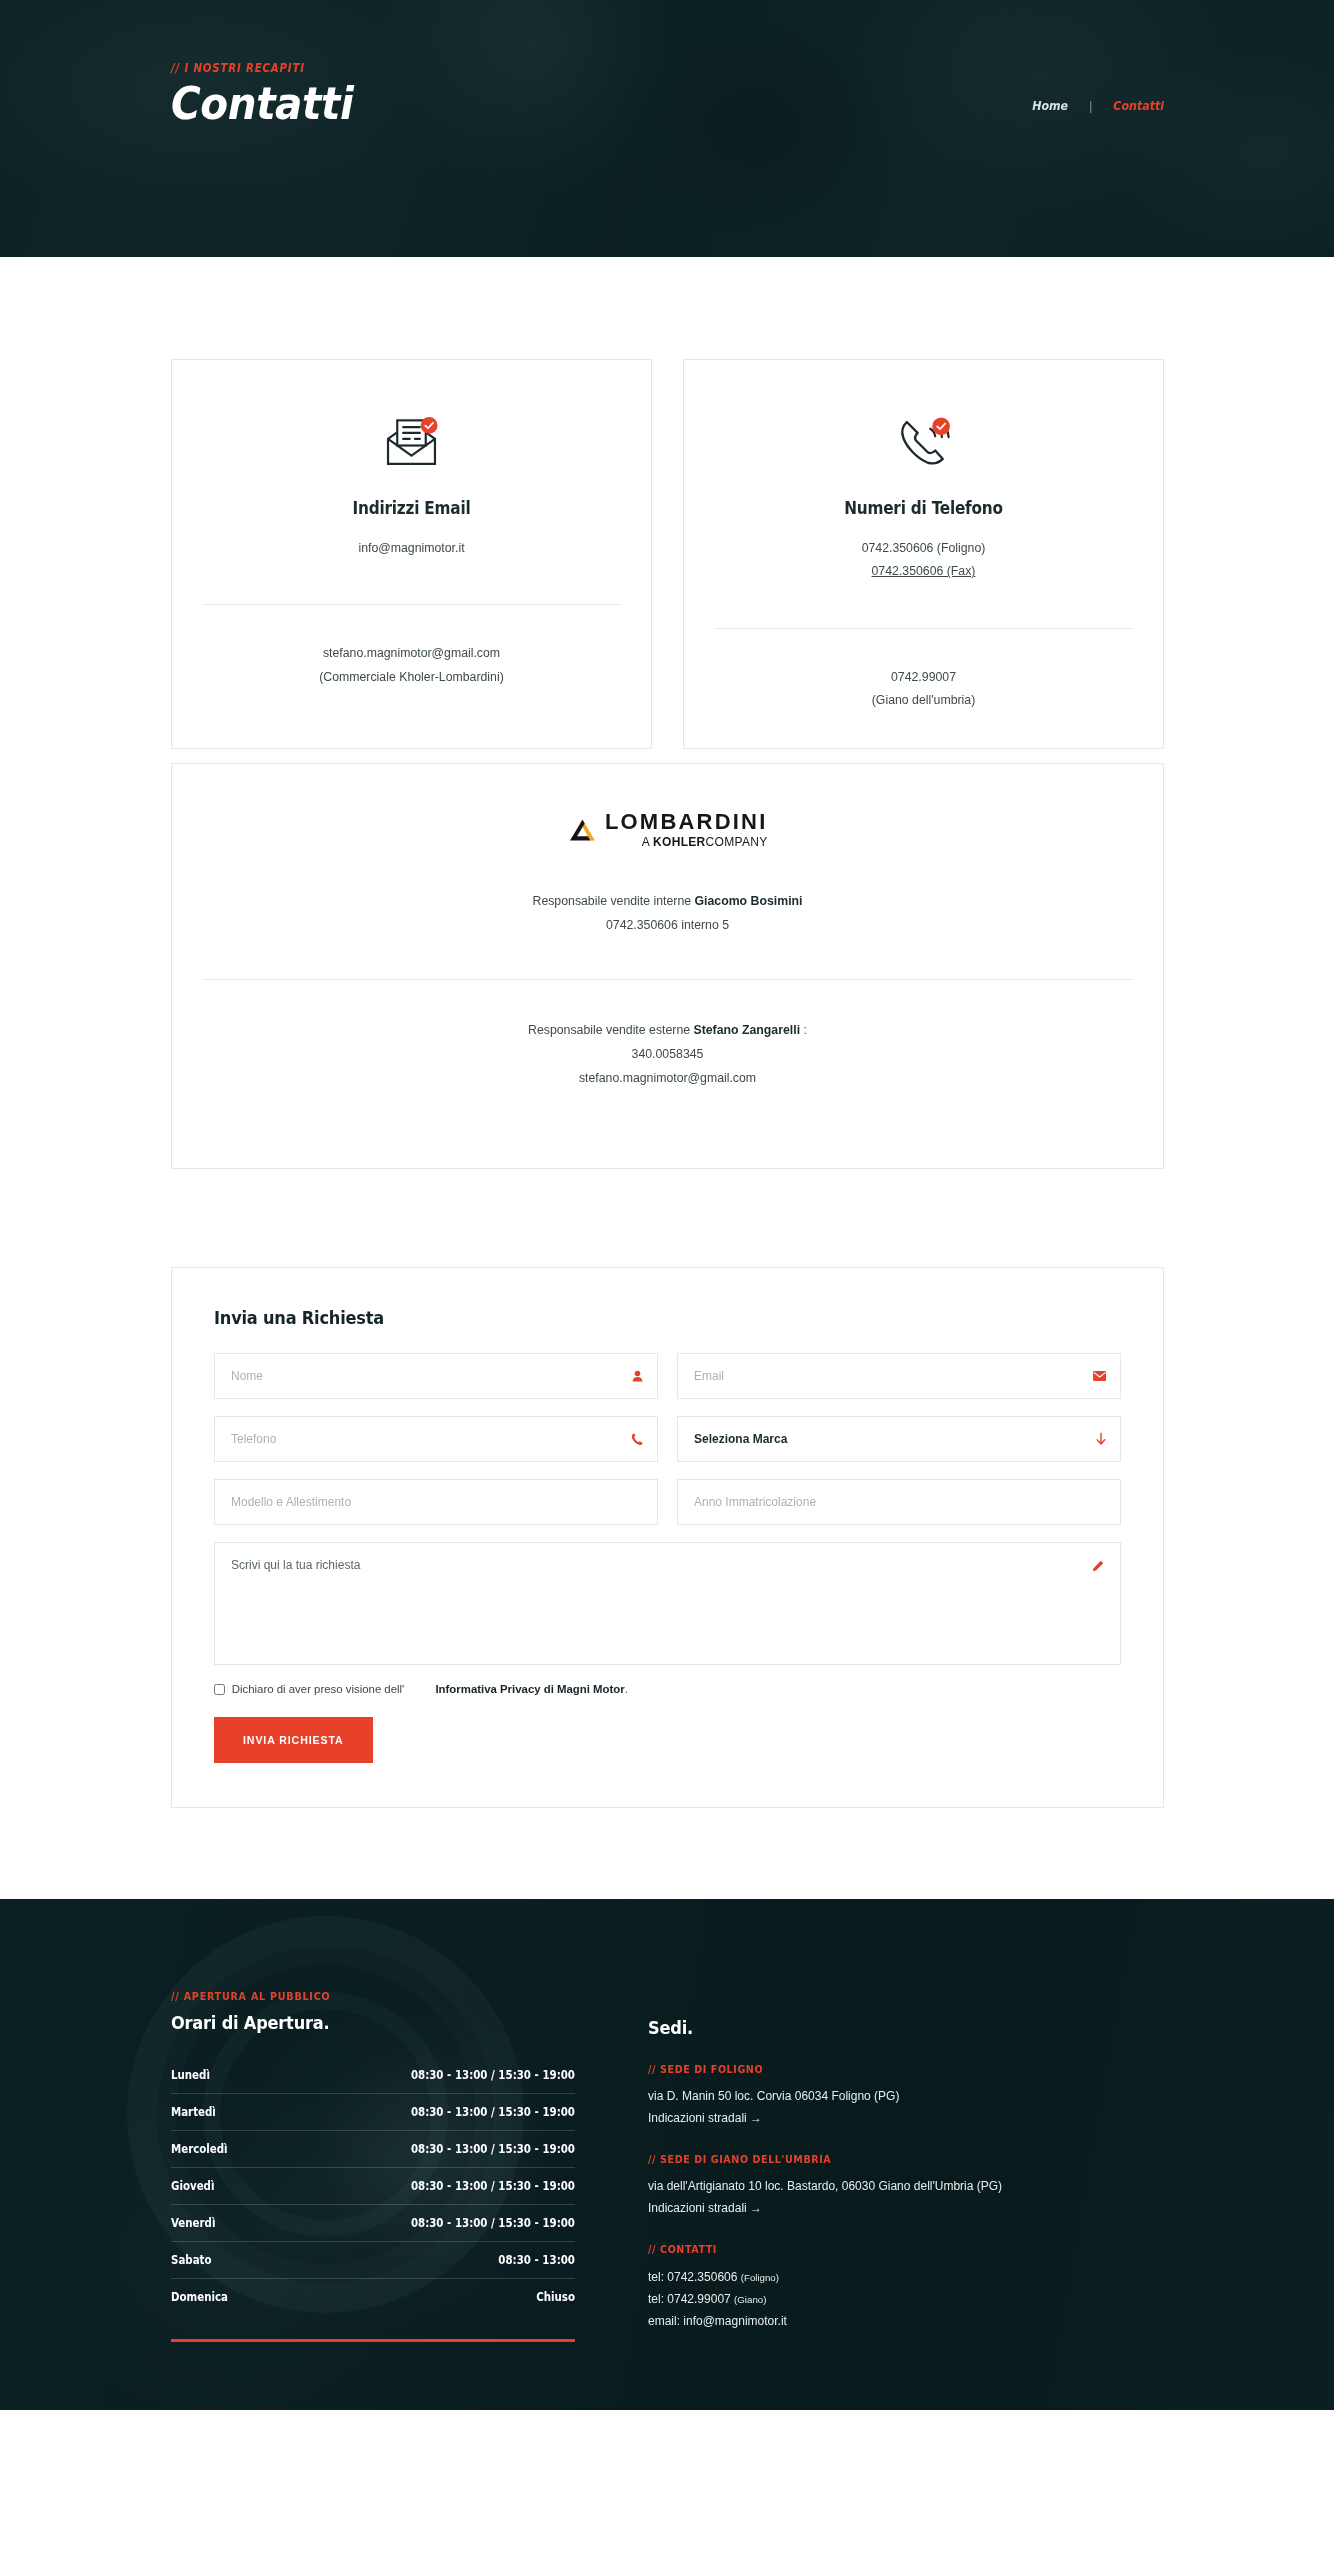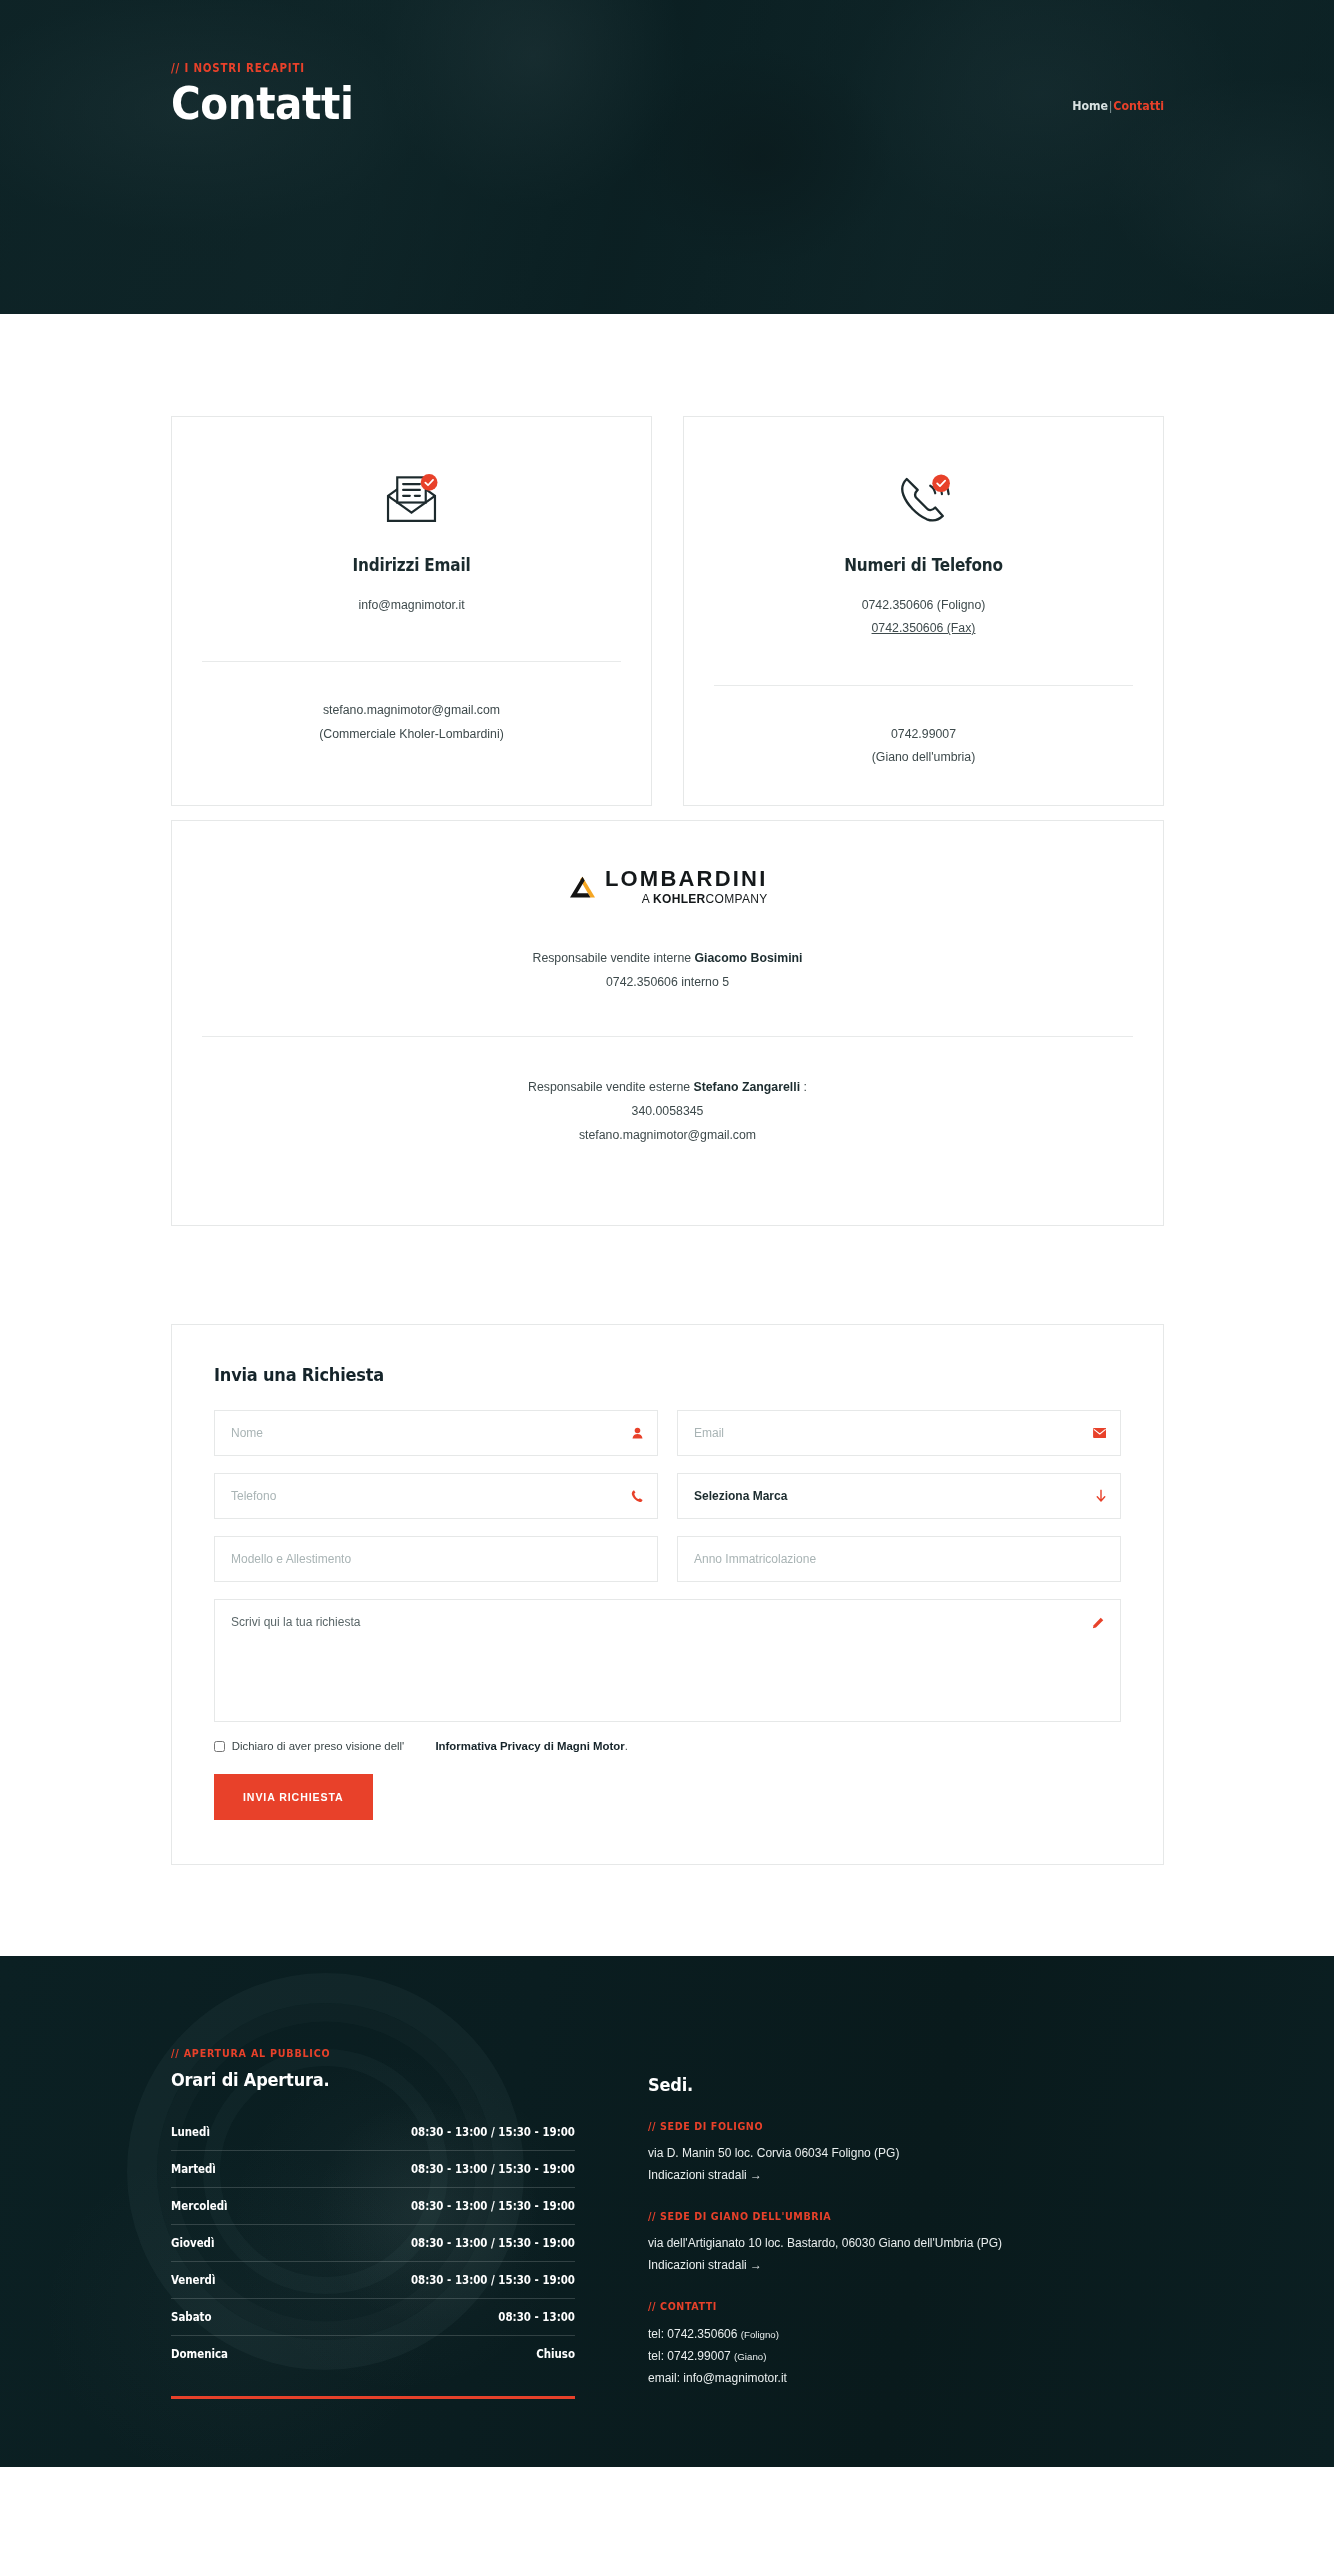--- a/index.html
+++ b/index.html
@@ -9,23 +9,24 @@
     font-family: "Liberation Sans", sans-serif;
     -webkit-font-smoothing: antialiased;
   }
   body { width: 1335px; height: 2576px; overflow: hidden; position: relative; }
 
   .cond { font-family: "DejaVu Sans Condensed", "Liberation Sans Narrow", "Liberation Sans", sans-serif; }
 
   
   .hero {
     position: relative;
-    height: 314px;
+    height: 257px;
     background: #0d2427;
     overflow: hidden;
+    font-style: italic;
   }
   .hero-bg {
     position: absolute; inset: 0;
     background:
       radial-gradient(ellipse 389px 194px at 14% 36%, rgba(120,150,155,0.20), rgba(0,0,0,0) 62%),
       radial-gradient(ellipse 253px 253px at 40% 18%, rgba(150,175,180,0.20), rgba(0,0,0,0) 60%),
       radial-gradient(ellipse 203px 169px at 57% 50%, rgba(10,18,20,0.85), rgba(0,0,0,0) 65%),
       radial-gradient(ellipse 321px 220px at 78% 30%, rgba(110,140,148,0.18), rgba(0,0,0,0) 62%),
       radial-gradient(ellipse 253px 177px at 95% 60%, rgba(130,160,165,0.16), rgba(0,0,0,0) 64%),
       linear-gradient(105deg, #13292c 0%, #162e31 28%, #0b1f22 48%, #152c2f 70%, #0e2427 100%);
@@ -55,21 +56,21 @@
     font-size: 45px;
     font-weight: 700;
     letter-spacing: -0.4px;
     line-height: 1.08;
   }
   .crumbs {
     position: absolute;
     right: 0; top: 99px;
     font-size: 12.3px;
     font-weight: 700;
-    display: flex; align-items: center; gap: 1px;
+    display: flex; align-items: center; gap: 21px;
   }
   .crumbs a { color: #d9e2e2; text-decoration: none; }
   .crumbs .sep { color: #7f9193; font-weight: 400; }
   .crumbs .cur { color: #e8412a; }
 
   
   .wrap { width: 993px; margin: 0 auto; }
 
   .cards-row { display: flex; gap: 31px; padding-top: 102px; }
   .card {

